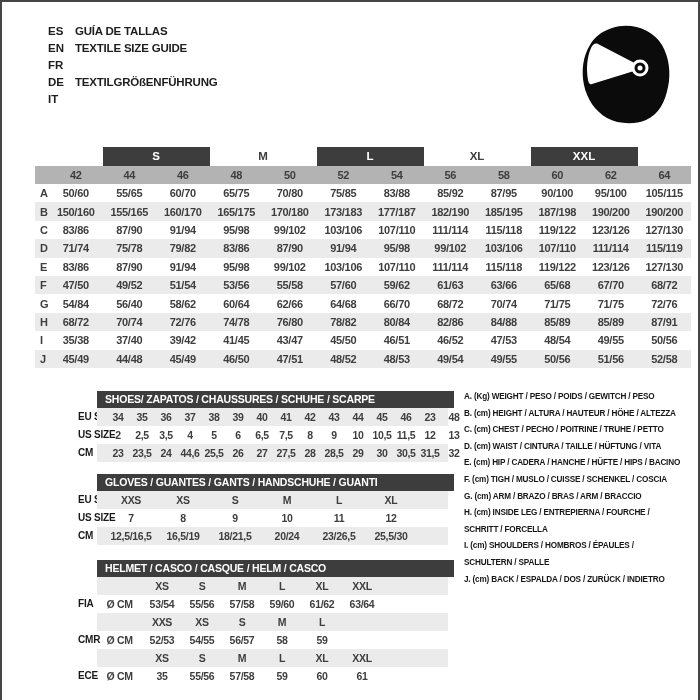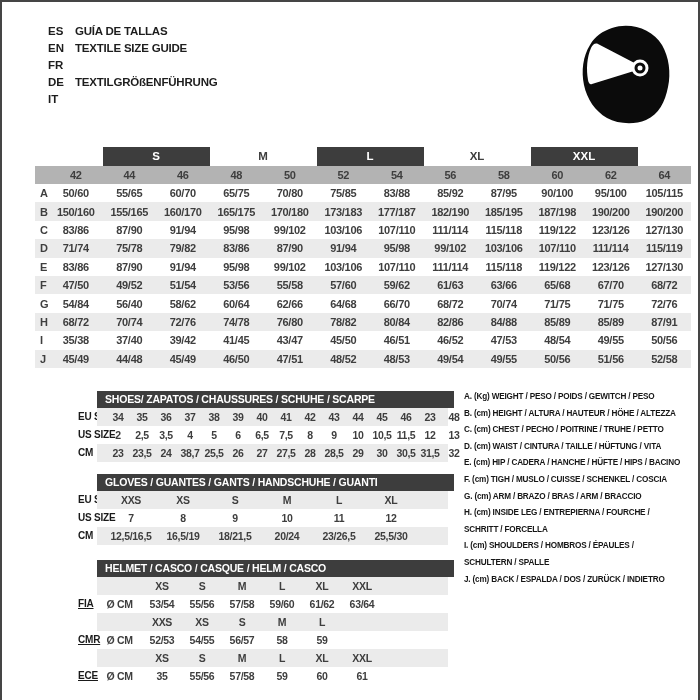--- a/index.html
+++ b/index.html
@@ -48,21 +48,21 @@
   .rows { position:absolute; left:57px; top:17px; }
   .srow { width:351px; height:18px; display:grid; align-items:center; box-sizing:border-box; }
   .srow.shade { background:var(--light-row,#ebebeb); }
   .shoes-grid  { grid-template-columns:repeat(15,24px); padding-left:9px; }
   .gloves-grid { grid-template-columns:repeat(6,52px);  padding-left:8px; }
   .helmet-grid { grid-template-columns:45px repeat(6,40px); }
   .srow .cell { font-size:10.5px; }
   .side-labels { position:absolute; left:0; top:17px; }
   .side-label { height:18px; line-height:18px; font-size:10px; font-weight:bold;
                 color:#1a1a1a; letter-spacing:-0.2px;margin-left:38px; }
-  #helmetTable .side-label { height:36px; line-height:18px; padding-top:18px; box-sizing:border-box;text-decoration:underline; }
+  #helmetTable .side-label { height:36px; line-height:18px; padding-top:18px; box-sizing:border-box; }
 
   
   #legend { position:absolute; left:462px; top:386px; width:262px;
             transform:scaleX(0.88); transform-origin:left top;
             font-weight:bold; color:#161616; }
   .legend-line { font-size:9.3px; line-height:16.6px; white-space:nowrap; letter-spacing:-0.2px; }
 </style>
 </head>
 <body>
 
@@ -318,21 +318,21 @@
           <div class="cell">10</div>
           <div class="cell">10,5</div>
           <div class="cell">11,5</div>
           <div class="cell">12</div>
           <div class="cell">13</div>
         </div>
         <div class="srow shoes-grid shade">
           <div class="cell">23</div>
           <div class="cell">23,5</div>
           <div class="cell">24</div>
-          <div class="cell">38,7</div>
+          <div class="cell">44,6</div>
           <div class="cell">25,5</div>
           <div class="cell">26</div>
           <div class="cell">27</div>
           <div class="cell">27,5</div>
           <div class="cell">28</div>
           <div class="cell">28,5</div>
           <div class="cell">29</div>
           <div class="cell">30</div>
           <div class="cell">30,5</div>
           <div class="cell">31,5</div>

